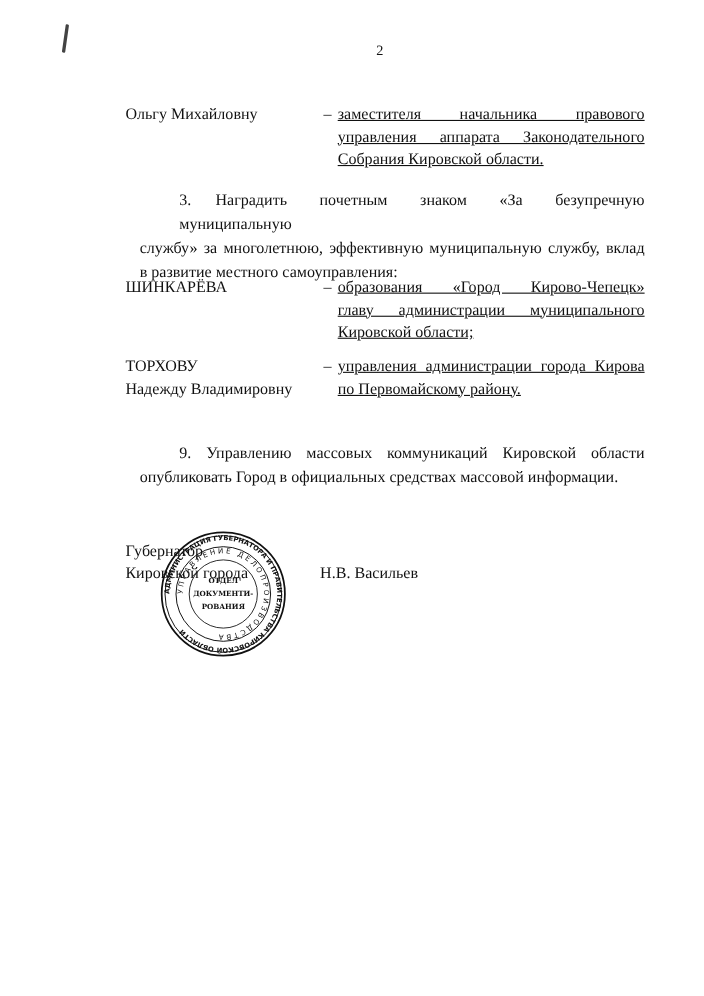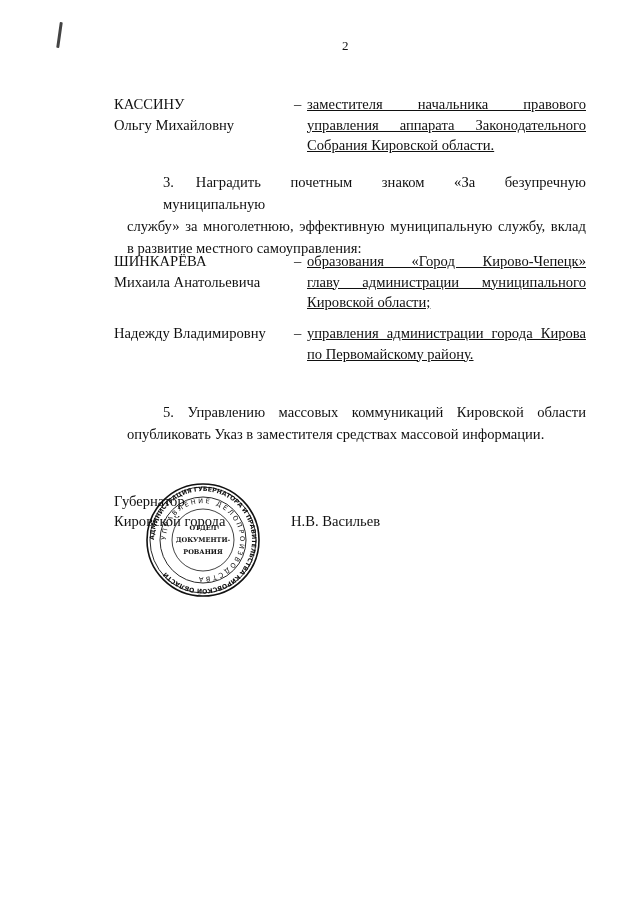--- a/index.html
+++ b/index.html
@@ -26,64 +26,63 @@
   .stamp { position: absolute; left: 145px; top: 482px; width: 116px; height: 116px; }
 </style>
 </head>
 <body>
 
 <div class="abs mark"></div>
 <div class="abs page-num">2</div>
 
 <div class="row" style="top:94px;">
   <div class="name">
-    <div>КАССИНУ</div>
     <div>Ольгу Михайловну</div>
   </div>
   <div class="dash">–</div>
   <div class="desc">
     <span class="line">заместителя начальника правового</span>
     <span class="line">управления аппарата Законодательного</span>
     <span class="line last">Собрания Кировской области.</span>
   </div>
 </div>
 
 <div class="para" style="top:171px;">
   <span class="l indent">3.  Наградить почетным знаком «За безупречную муниципальную</span>
   <span class="l">службу» за многолетнюю, эффективную муниципальную службу, вклад</span>
   <span class="l last">в развитие местного самоуправления:</span>
 </div>
 
 <div class="row" style="top:251px;">
   <div class="name">
     <div>ШИНКАРЁВА</div>
-    <div>Михаила Анатольевича</div>
   </div>
   <div class="dash">–</div>
   <div class="desc">
     <span class="line">образования «Город Кирово-Чепецк»</span>
     <span class="line">главу администрации муниципального</span>
     <span class="line last">Кировской области;</span>
   </div>
 </div>
 
 <div class="row" style="top:323px;">
   <div class="name">
+    <div>ТОРХОВУ</div>
     <div>Надежду Владимировну</div>
   </div>
   <div class="dash">–</div>
   <div class="desc">
     <span class="line">управления администрации города Кирова</span>
     <span class="line last">по Первомайскому району.</span>
   </div>
 </div>
 
 <div class="para" style="top:401px;">
-  <span class="l indent">5. Управлению массовых коммуникаций Кировской области</span>
-  <span class="l last">опубликовать Указ в заместителя средствах массовой информации.</span>
+  <span class="l indent">9. Управлению массовых коммуникаций Кировской области</span>
+  <span class="l last">опубликовать Город в официальных средствах массовой информации.</span>
 </div>
 
 <svg class="stamp" viewBox="0 0 116 116">
   <defs>
     <path id="outerArc" d="M58,58 m-49,0 a49,49 0 1,1 98,0 a49,49 0 1,1 -98,0"></path>
     <path id="innerArc" d="M58,58 m-37,0 a37,37 0 1,1 74,0 a37,37 0 1,1 -74,0"></path>
   </defs>
   <circle cx="58" cy="58" r="56" fill="none" stroke="#111" stroke-width="1.6"></circle>
   <circle cx="58" cy="58" r="53" fill="none" stroke="#111" stroke-width="0.9"></circle>
   <circle cx="58" cy="58" r="43" fill="none" stroke="#111" stroke-width="0.9"></circle>

